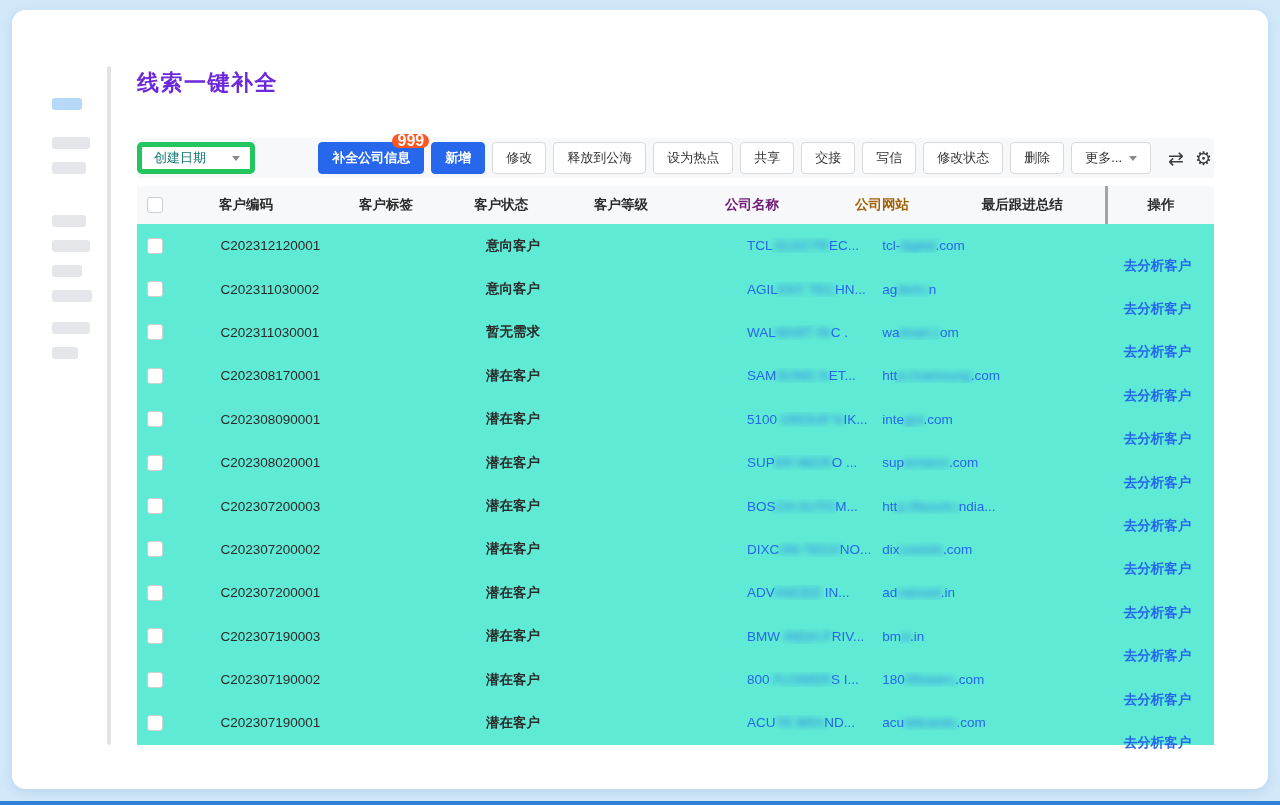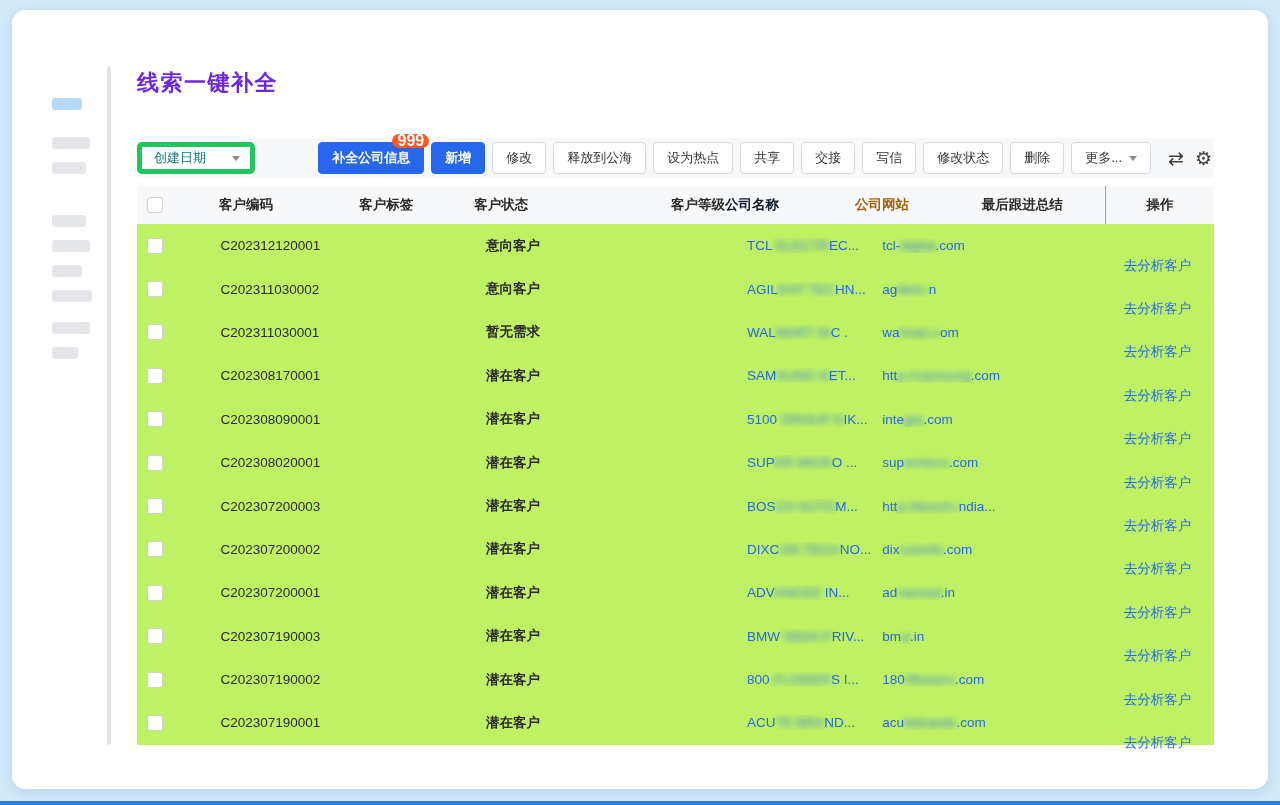--- a/index.html
+++ b/index.html
@@ -50,33 +50,33 @@
     font-size:16px;line-height:14px;padding:0 5px;border-radius:8px;font-weight:700;
   }
   .btn .caret{margin-left:7px;}
   .icon-btn{font-size:19px;color:#3d3d3d;cursor:pointer;line-height:1;padding:0 2px;}
   .icon-btn.first{margin-left:8px;}
   
   .table-header{
     margin-top:8px;height:38px;background:#f7f8fa;display:flex;align-items:center;
     font-size:13.5px;font-weight:600;color:#2b2b2b;
   }
-  .row{height:43.4px;display:flex;align-items:center;font-size:13.5px;color:#2b2b2b;background:#bef264;}
+  .row{height:43.4px;display:flex;align-items:center;font-size:13.5px;color:#2b2b2b;background:#5eead4;}
   .c-check{width:38px;display:flex;align-items:center;}
   .checkbox{width:16px;height:16px;border:1px solid #cfcfcf;border-radius:3px;background:#fff;margin-left:10px;cursor:pointer;}
   .c-code{width:155px;padding-left:3px;white-space:nowrap;margin-left:44px;}
   .c-tag{width:125px;}
   .c-status{width:130px;font-weight:600;}
-  .c-level{width:142px;text-align:right;}
+  .c-level{width:142px;}
   .c-company{width:141px;color:var(--accent);white-space:nowrap;overflow:hidden;cursor:pointer;}
   .c-site{width:135px;color:var(--accent);white-space:nowrap;overflow:hidden;cursor:pointer;}
   .c-summary{width:93px;text-align:center;}
   .c-action{width:118px;display:flex;justify-content:center;align-items:center;align-self:stretch;}
-  .table-header .c-action{border-left:1px solid #a3a3a3;margin-left:40px;}
-  .action-link{color:var(--accent);cursor:pointer;text-decoration:none;font-weight:400;white-space:nowrap;margin-top:40px;}
+  .table-header .c-action{border-left:3px solid #a3a3a3;margin-left:40px;}
+  .action-link{color:var(--accent);cursor:pointer;text-decoration:none;font-weight:700;white-space:nowrap;margin-top:40px;}
   .blur{filter:blur(3px);opacity:.85;}
 </style>
 </head>
 <body>
 
 <div class="bottom-strip"></div>
 
 <div class="window">
 
   <div class="dots">
@@ -133,21 +133,21 @@
     </div>
 
     <div class="table-header">
       <div class="c-check">
           <span class="checkbox"></span>
         </div>
       <div class="c-code">客户编码</div>
       <div class="c-tag">客户标签</div>
       <div class="c-status">客户状态</div>
       <div class="c-level">客户等级</div>
-      <div class="c-company" style="color:#0f172a;">公司名称</div>
+      <div class="c-company" style="color:#701a75;">公司名称</div>
       <div class="c-site" style="color:#a16207;">公司网站</div>
       <div class="c-summary">最后跟进总结</div>
       <div class="c-action">操作</div>
     </div>
 
     <div>
   <div class="row">
     <div class="c-check">
             <span class="checkbox"></span>
           </div>

